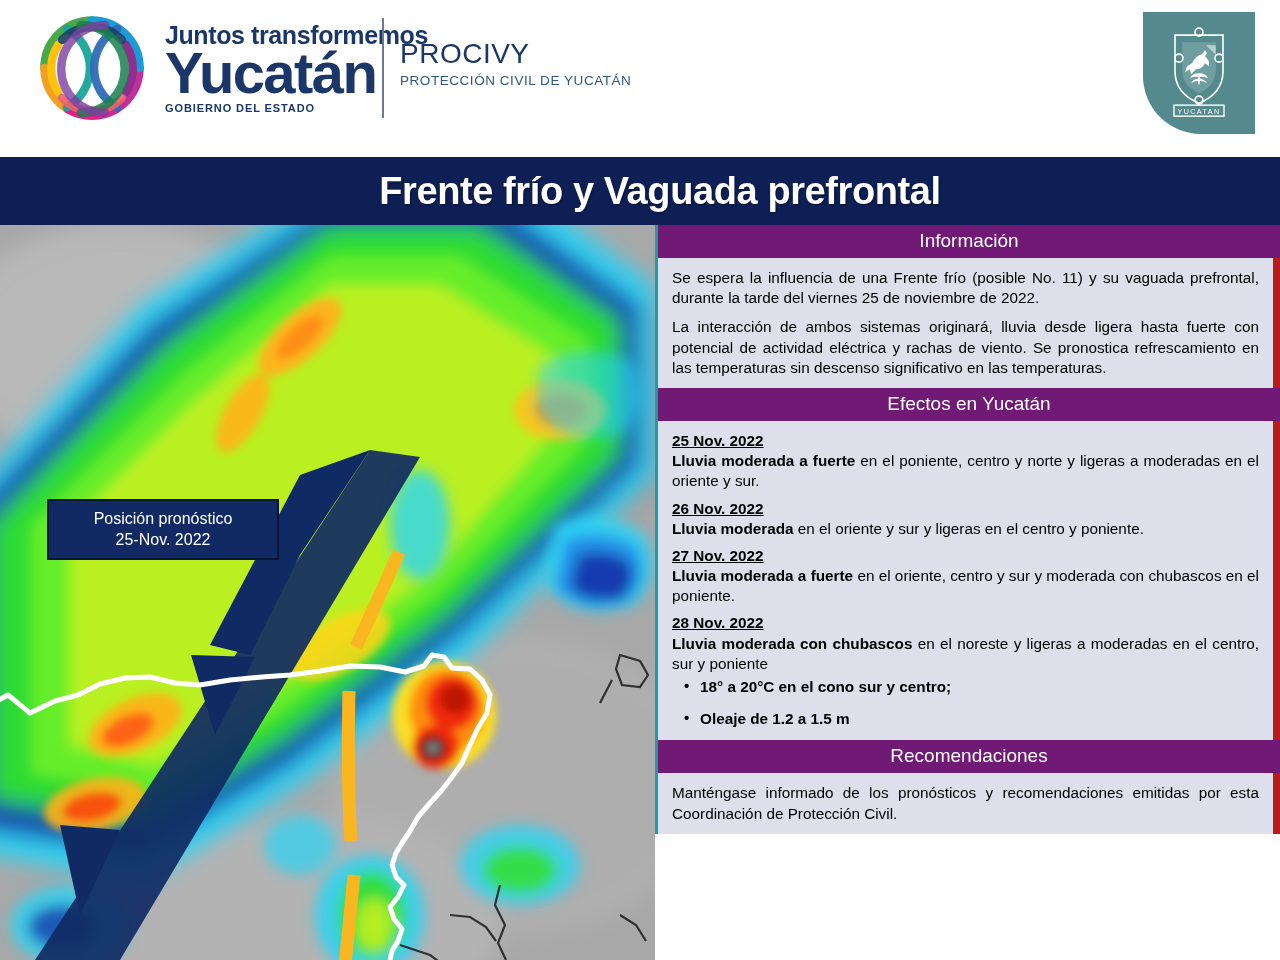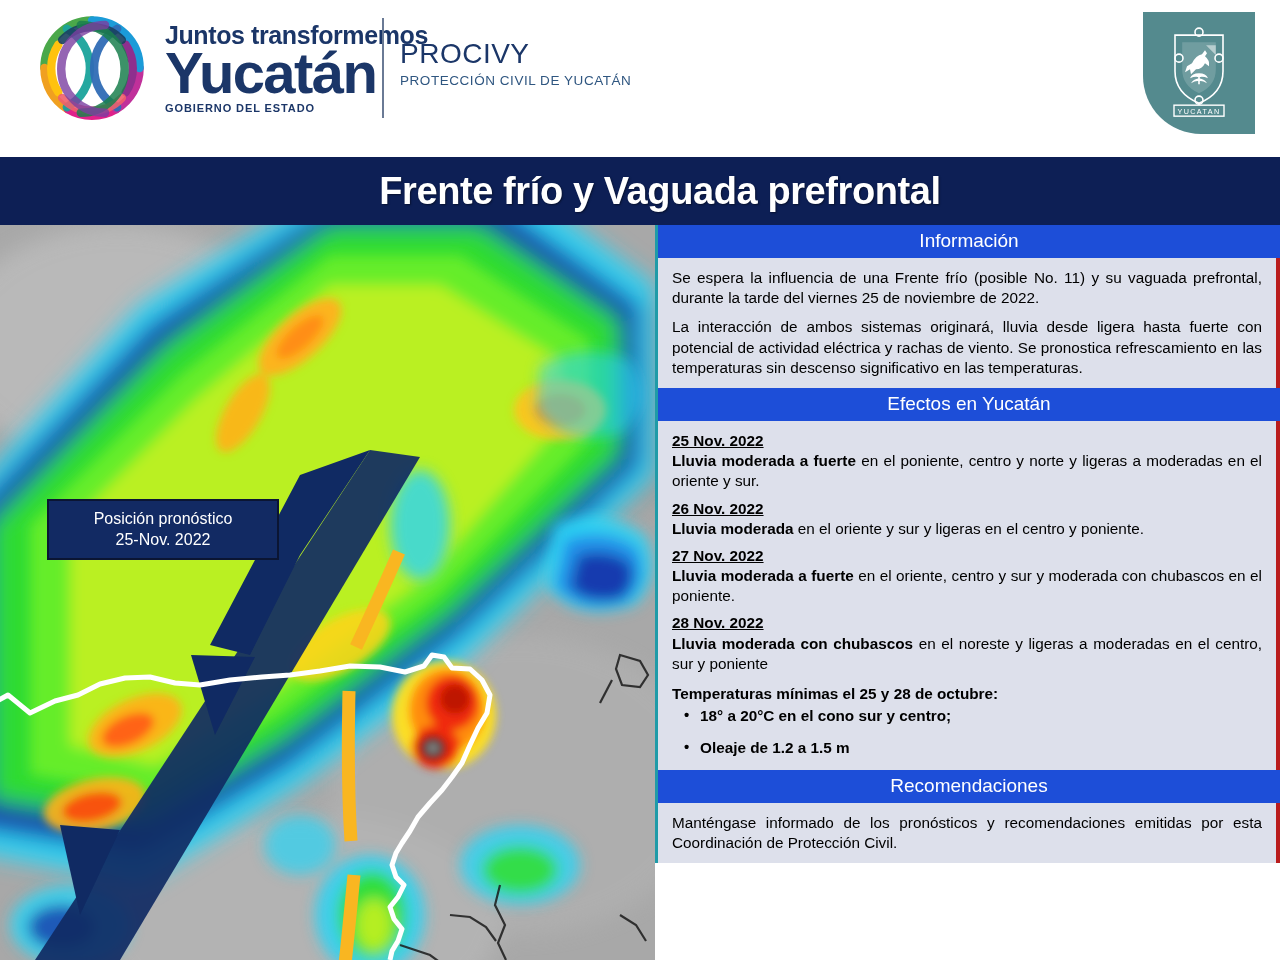--- a/index.html
+++ b/index.html
@@ -79,30 +79,30 @@
     display:flex; flex-direction:column; align-items:center; justify-content:center;
     color:#ffffff; font-size:16px; line-height:1.28;
   }
 
   
   #right {
     position:absolute; left:655px; top:225px;
     width:625px; height:735px; background:#ffffff;
   }
   .sec-head {
-    background:#1d4ed8; color:#ffffff;
+    background:#701a75; color:#ffffff;
     font-size:19px; text-align:center;
     padding:5px 0 6px 0;
     border-left:3px solid #1f9ba8;
   }
   .sec-body {
     background:#dde0eb; color:#000000;
     padding:10px 14px 10px 14px;
     border-left:3px solid #1f9ba8;
-    border-right:4px solid #b91c1c;
+    border-right:7px solid #b91c1c;
     font-size:15.3px; line-height:1.32;
   }
   .sec-body p { text-align:justify; margin-bottom:9px; }
   .sec-body p:last-child { margin-bottom:0; }
   .date-h { font-weight:bold; text-decoration:underline; margin-top:7px; }
   .date-h:first-child { margin-top:0; }
   .eff-line { text-align:justify; margin-bottom:2px; }
   .eff-line b { font-weight:bold; }
   .sub-h { font-weight:bold; margin-top:10px; }
   ul.bul { list-style:none; margin:1px 0 0 8px; }
@@ -322,21 +322,20 @@
 
       <div class="date-h">26 Nov. 2022</div>
       <div class="eff-line"><b>Lluvia moderada</b><span> en el oriente y sur y ligeras en el centro y poniente.</span></div>
 
       <div class="date-h">27 Nov. 2022</div>
       <div class="eff-line"><b>Lluvia moderada a fuerte</b><span> en el oriente, centro y sur y moderada con chubascos en el poniente.</span></div>
 
       <div class="date-h">28 Nov. 2022</div>
       <div class="eff-line"><b>Lluvia moderada con chubascos</b><span> en el noreste y ligeras a moderadas en el centro, sur y poniente</span></div>
 
-      <div class="sub-h">Temperaturas mínimas el 25 y 28 de octubre:</div>
       <ul class="bul">
         <li>18° a 20°C en el cono sur y centro;</li>
       </ul>
 
       <div class="gap"></div>
 
       <ul class="bul">
         <li><b>Oleaje</b><span> de 1.2 a 1.5 m</span></li>
       </ul>
     </div>

